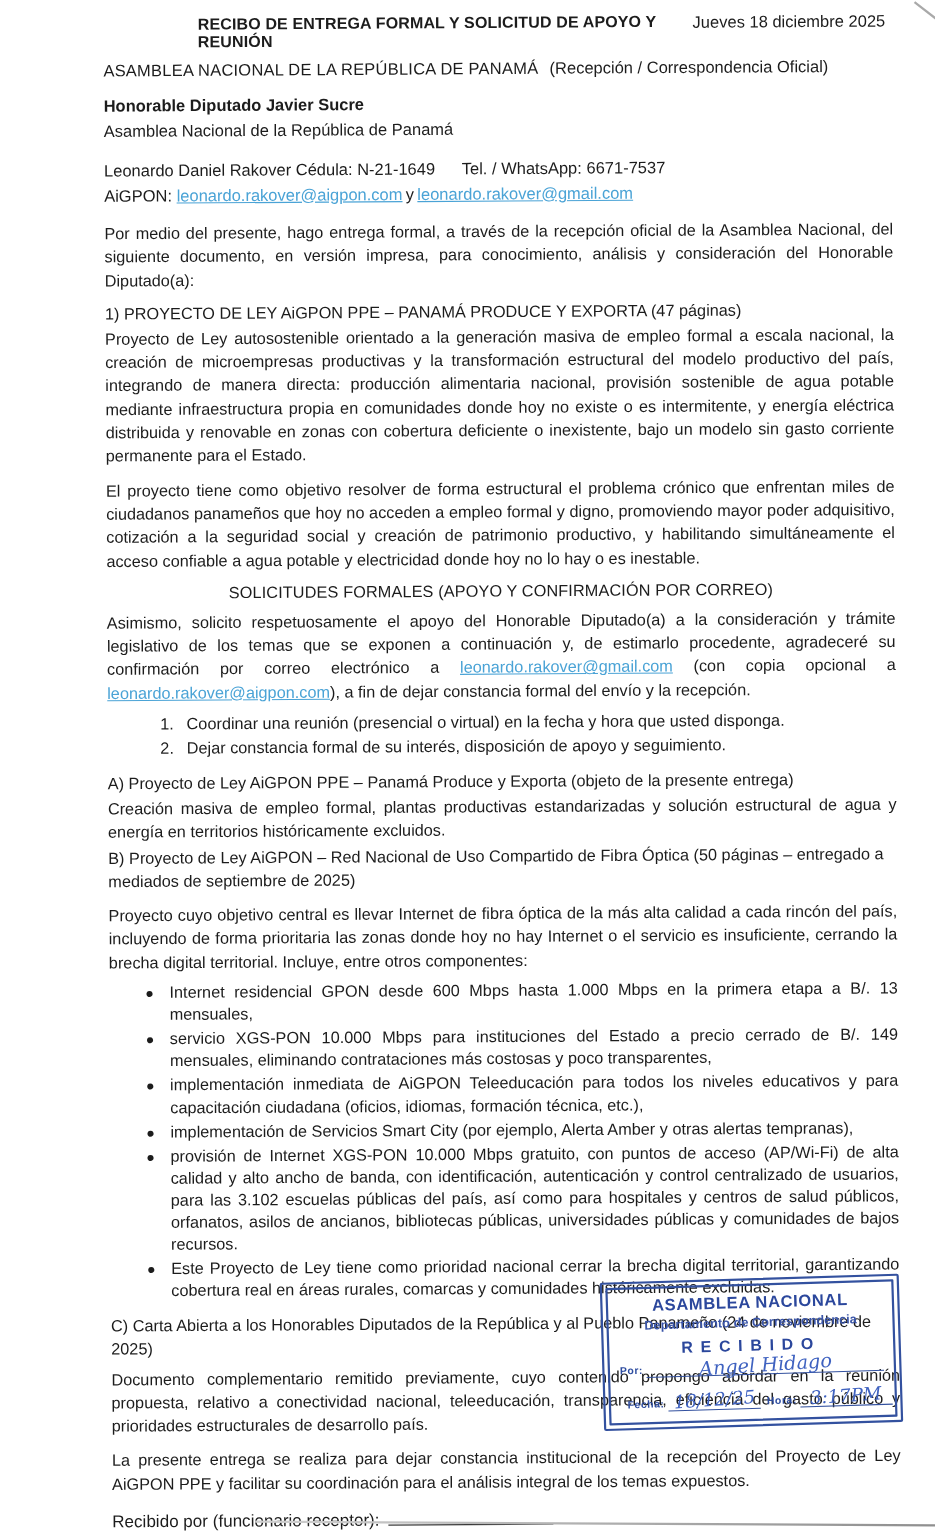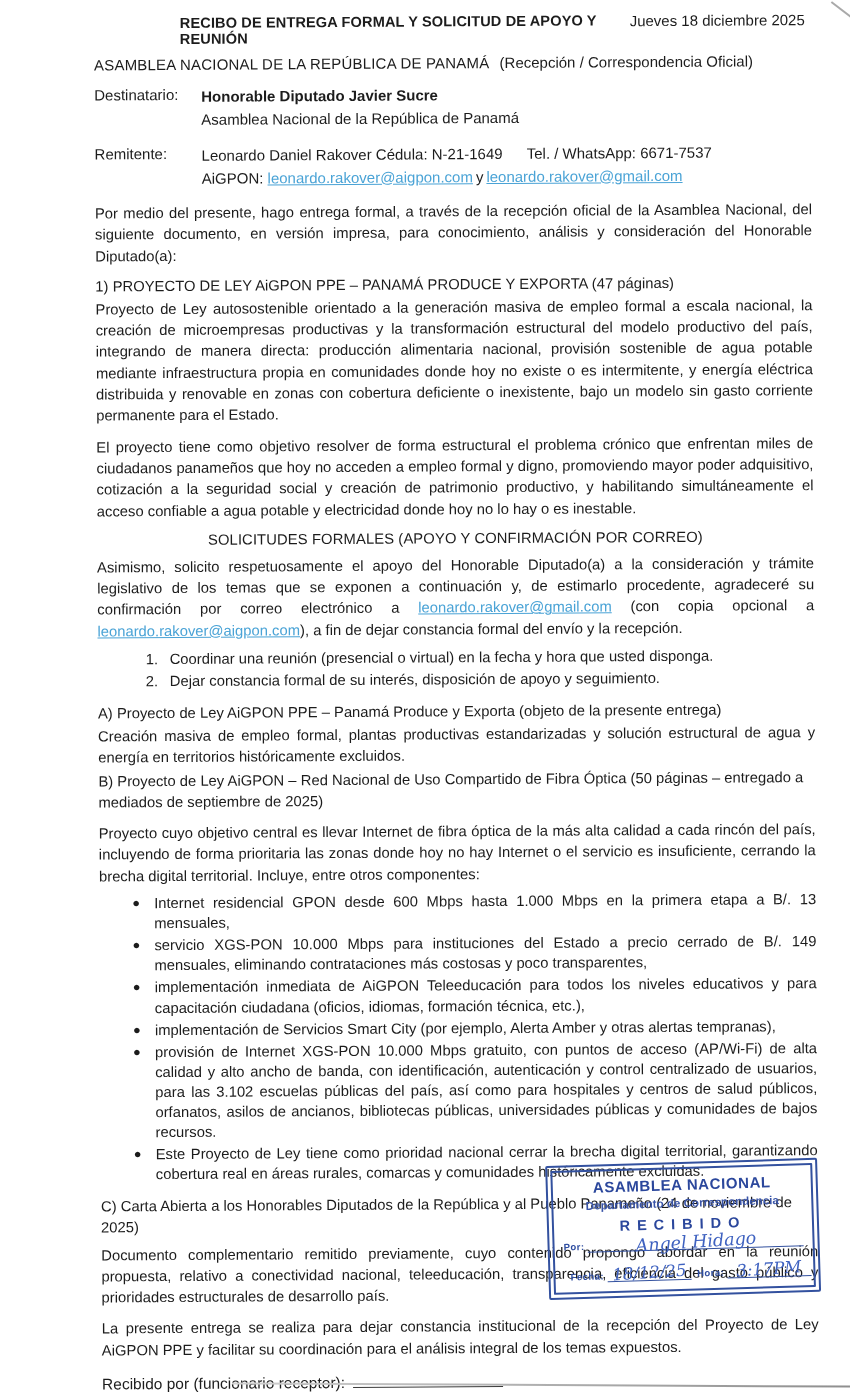--- a/index.html
+++ b/index.html
@@ -81,28 +81,26 @@
     <div class="doc-date">Jueves 18 diciembre 2025</div>
   </div>
 
   <div class="letterhead">
     <span class="org">ASAMBLEA NACIONAL DE LA REPÚBLICA DE PANAMÁ</span>
     <span class="note">(Recepción / Correspondencia Oficial)</span>
   </div>
 
   <div class="fields">
     <div class="field-row">
-      <div class="field-label">Destinatario:</div>
       <div class="field-value">
         <div class="bold">Honorable Diputado Javier Sucre</div>
         <div>Asamblea Nacional de la República de Panamá</div>
       </div>
     </div>
     <div class="field-row">
-      <div class="field-label">Remitente:</div>
       <div class="field-value">
         <div>
           <span>Leonardo Daniel Rakover Cédula: N-21-1649</span>
           <span class="phone">Tel. / WhatsApp: 6671-7537</span>
         </div>
         <div>
           <span>AiGPON:</span>
           <a class="email">leonardo.rakover@aigpon.com</a><span class="joiner">y</span><a class="email">leonardo.rakover@gmail.com</a>
         </div>
       </div>

